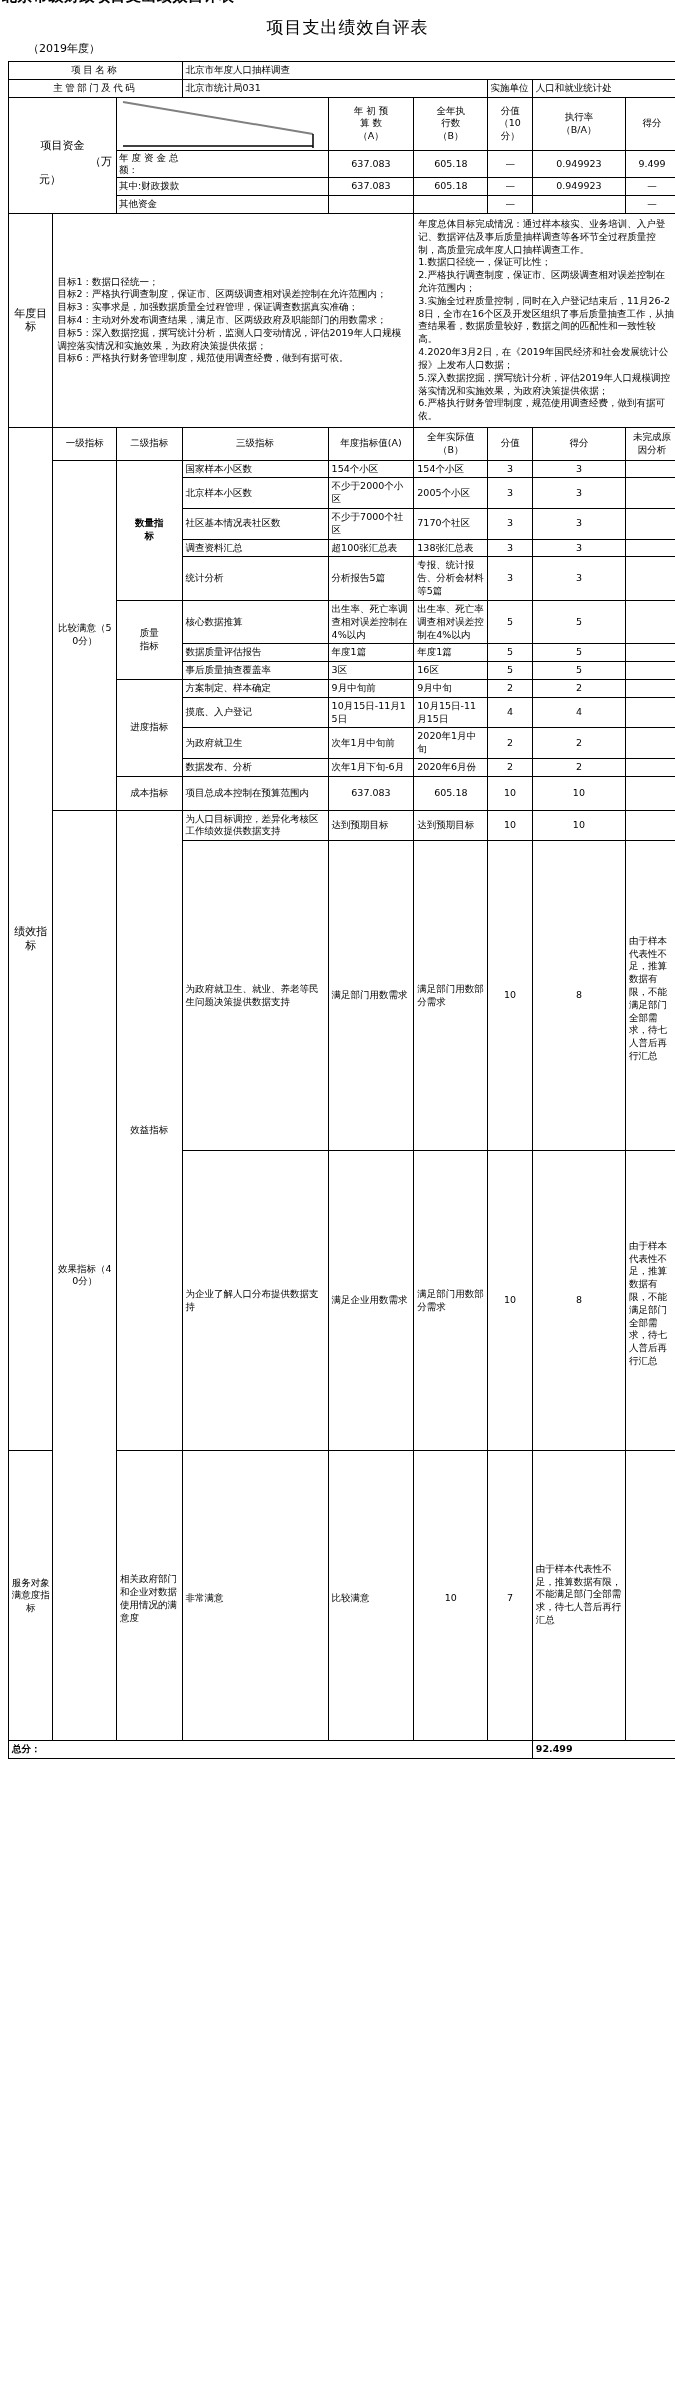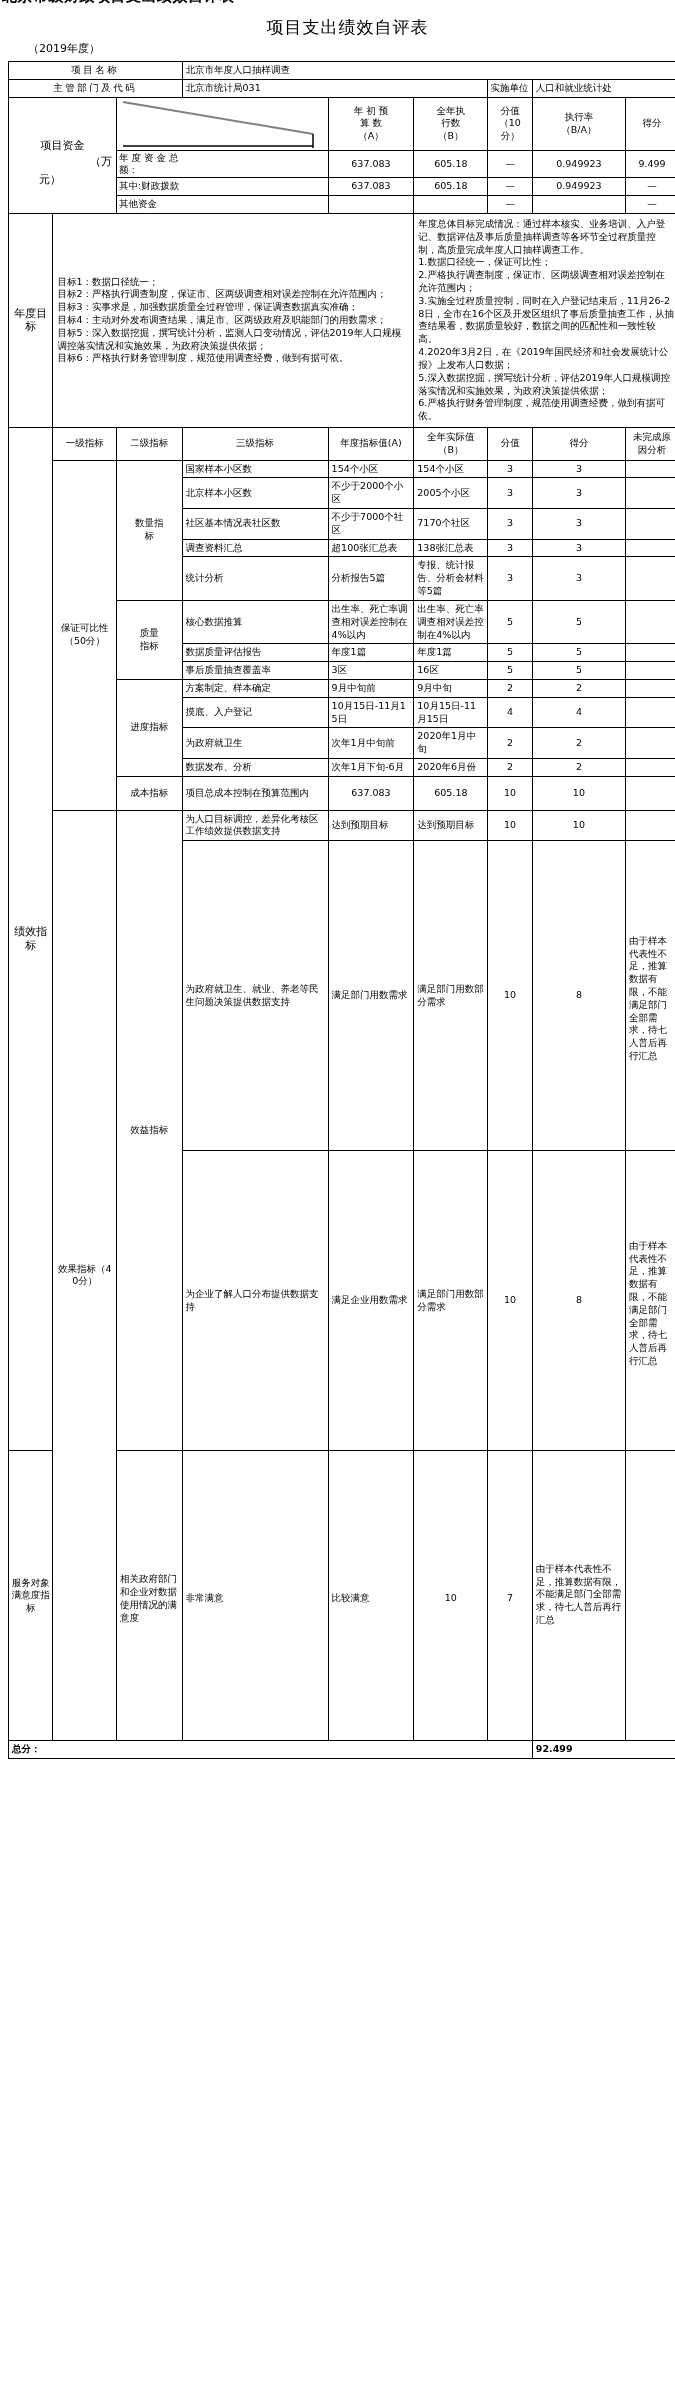--- a/index.html
+++ b/index.html
@@ -216,22 +216,22 @@
       <td class="c" style="padding:3px 4px;">二级指标</td>
       <td class="c">三级指标</td>
       <td class="c" style="padding:3px 4px;">年度指标值(A)</td>
       <td class="c" style="padding:3px 4px;">全年实际值（B）</td>
       <td class="c">分值</td>
       <td class="c">得分</td>
       <td class="c" style="padding:3px 4px;">未完成原因分析</td>
     </tr>
 
     <tr>
-      <td rowspan="13" class="c" style="padding:2px;">保证可比性（50分）</td>
-      <td rowspan="5" class="c" style="padding:14px;">数量指标</td>
+      <td rowspan="13" class="c" style="padding:2px;">比较满意（50分）</td>
+      <td rowspan="5" class="c" style="padding:14px;font-weight:bold;">数量指标</td>
       <td class="l">国家样本小区数</td>
       <td class="l">154个小区</td>
       <td class="l">154个小区</td>
       <td class="c">3</td>
       <td class="c">3</td>
       <td class="l"></td>
     </tr>
     <tr>
       <td class="l">北京样本小区数</td>
       <td class="l">不少于2000个小区</td>

